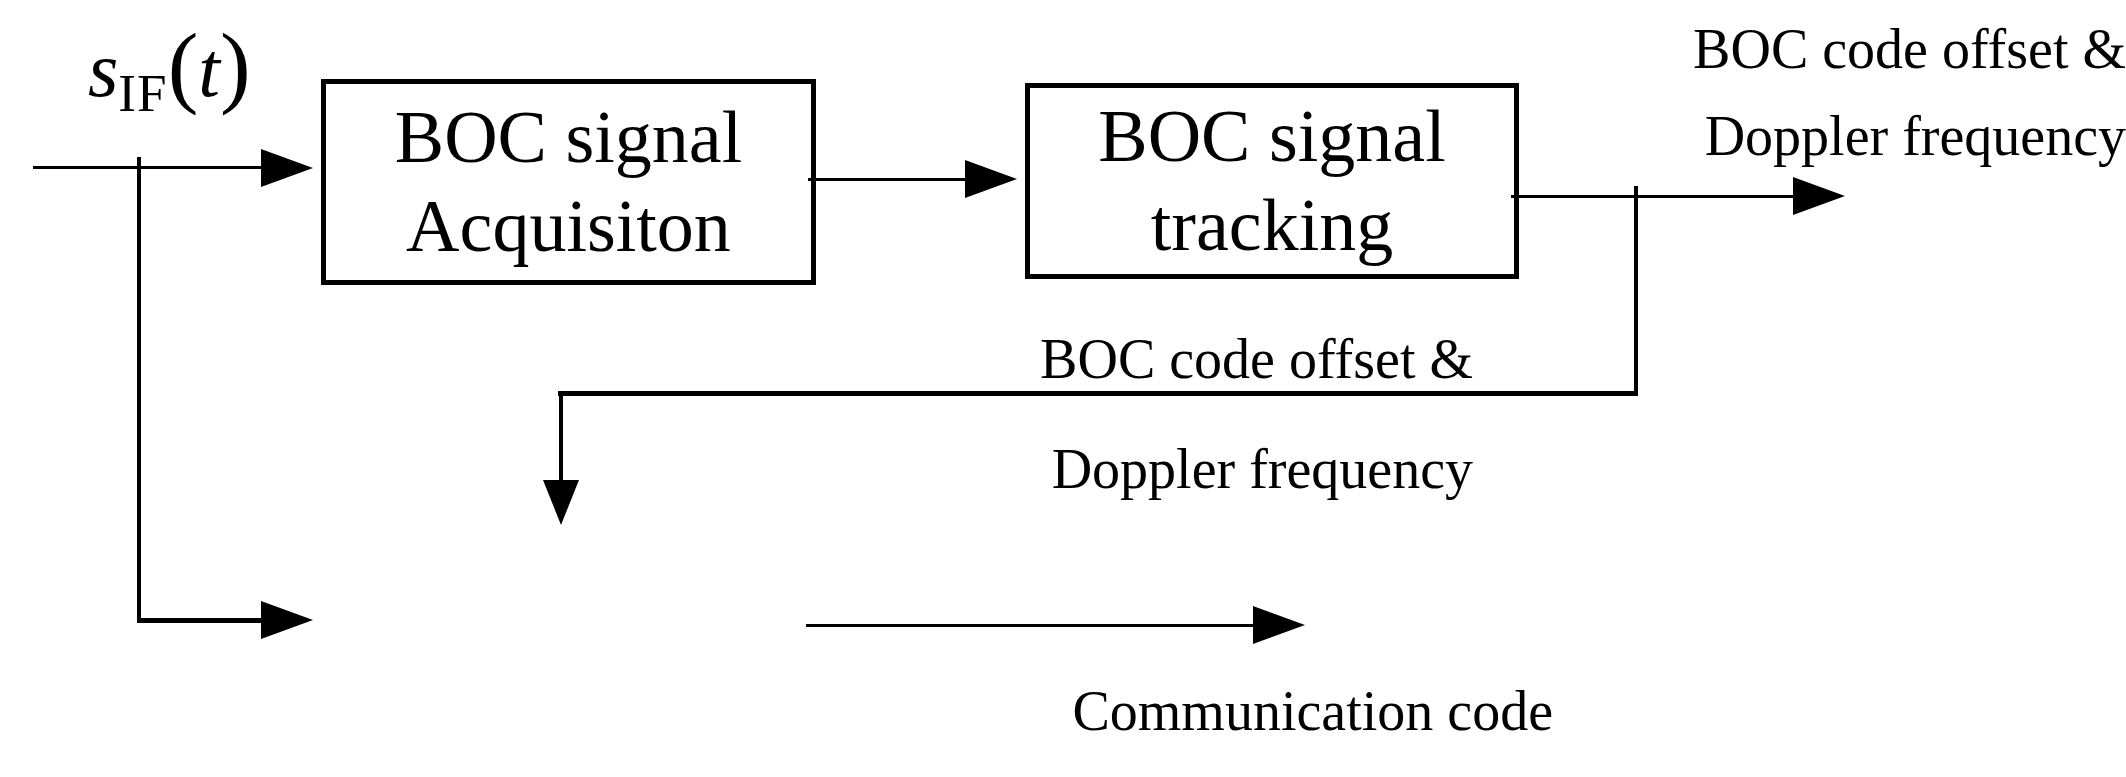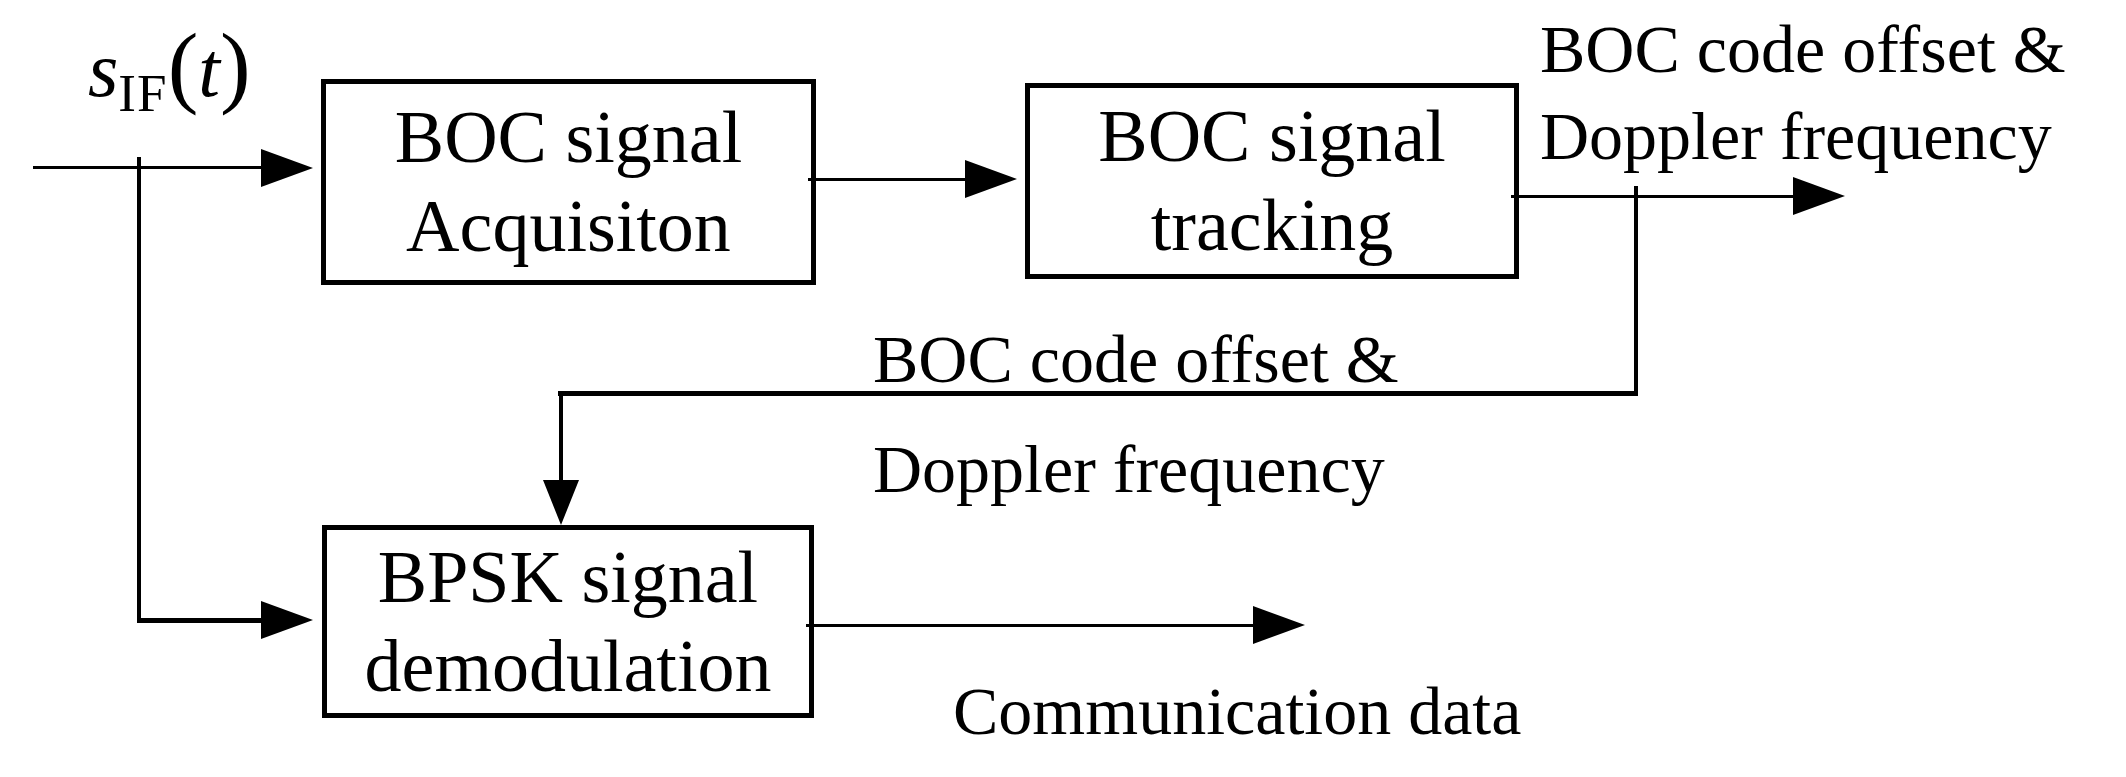--- a/index.html
+++ b/index.html
@@ -38,24 +38,24 @@
   }
   .arrow-down {
     position: absolute;
     width: 0; height: 0;
     border-left: 18px solid transparent;
     border-right: 18px solid transparent;
     border-top: 45px solid #000000;
   }
   .label {
     position: absolute;
-    font-size: 68px;
+    font-size: 56px;
     line-height: 87px;
     white-space: nowrap;
-    text-align: left;
+    text-align: right;
   }
   .signal-label {
     position: absolute;
     font-size: 78px;
     line-height: 90px;
     white-space: nowrap;
   }
   .signal-label .it { font-style: italic; }
   .signal-label .sub {
     font-size: 0.68em;
@@ -102,23 +102,19 @@
   </div>
 
   <div class="line" style="left:1634px; top:186px; width:4px; height:210px;"></div>
   <div class="line" style="left:558px; top:391px; width:1080px; height:5px;"></div>
   <div class="line" style="left:559px; top:391px; width:4px; height:92px;"></div>
   <div class="arrow-down" style="left:543px; top:480px;"></div>
 
   <div class="label" style="left:873px; top:316px; width:600px;">BOC code offset &amp;</div>
   <div class="label" style="left:873px; top:426px; width:600px;">Doppler frequency</div>
 
-  <div class="box" style="left:314px; top:525px; width:492px; height:193px;">
-    <div>BPSK signal</div>
-    <div>demodulation</div>
-  </div>
 
   <div class="line" style="left:806px; top:624px; width:447px; height:3px;"></div>
   <div class="arrow-right" style="left:1253px; top:606px;"></div>
 
-  <div class="label" style="left:953px; top:668px; width:600px;">Communication data</div>
+  <div class="label" style="left:953px; top:668px; width:600px;">Communication code</div>
 
 </div>
 
 </body></html>

